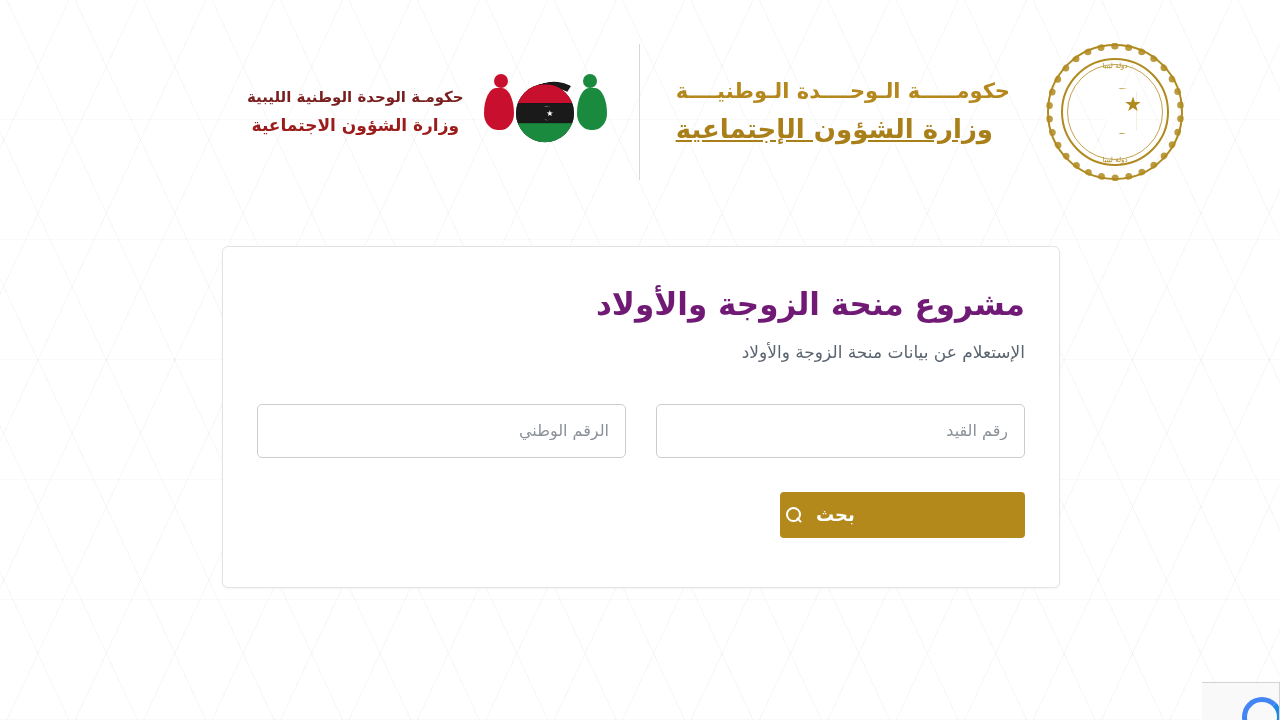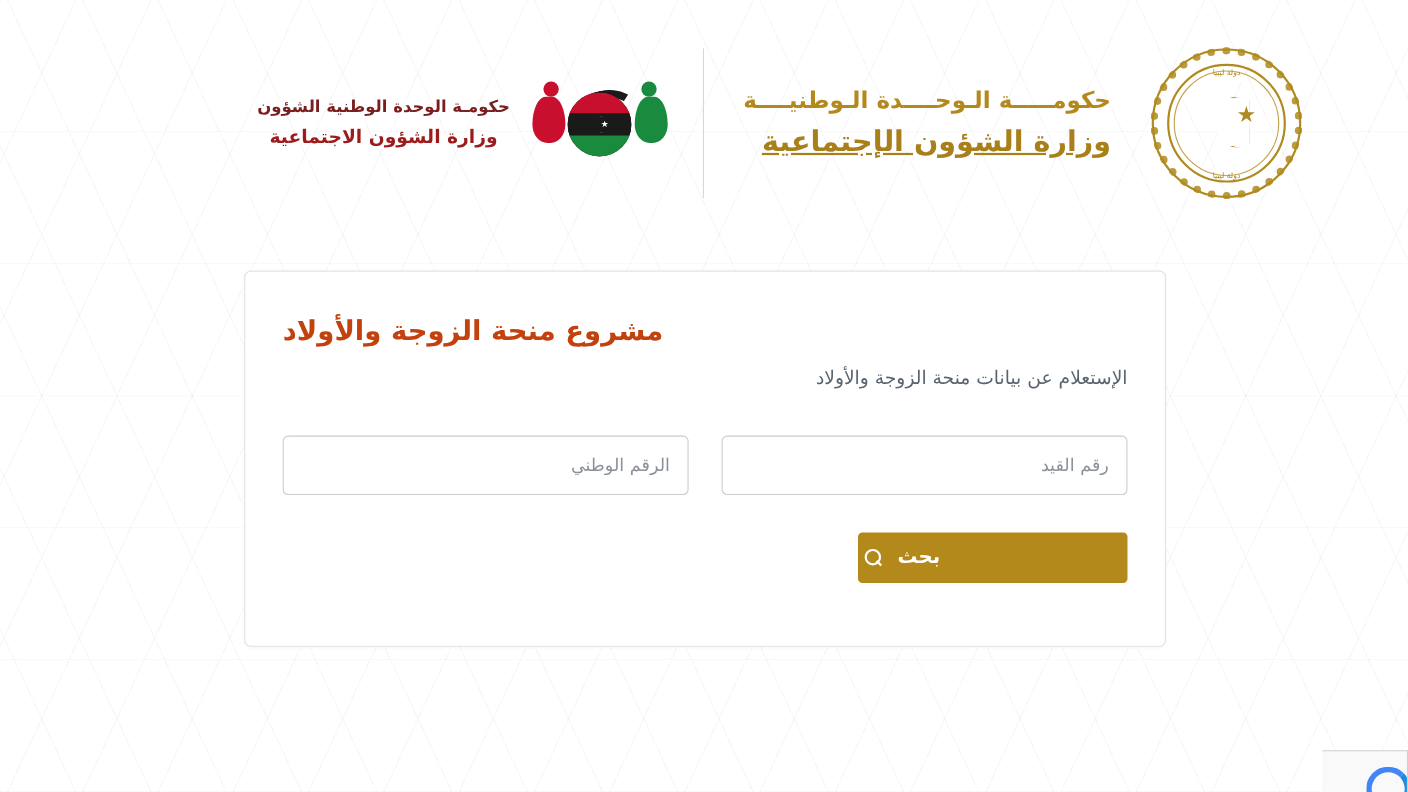--- a/index.html
+++ b/index.html
@@ -105,21 +105,21 @@
     font-size: 7px;
     letter-spacing: 1px;
     white-space: nowrap;
   }
   .emblem .arc-top { top: 20px; }
   .emblem .arc-bot { bottom: 18px; }
 
   
   .wordmark {
     flex: 0 0 auto;
-    text-align: right;
+    text-align: left;
     color: #b4881d;
     padding: 0 18px 0 10px;
     line-height: 1.35;
   }
   .wordmark .line1 {
     font-size: 21px;
     font-weight: bold;
     letter-spacing: 2px;
     color: #b4881d;
     white-space: nowrap;
@@ -223,23 +223,23 @@
     height: 342px;
     background: #ffffff;
     border: 1px solid #e3e3e3;
     border-radius: 6px;
     box-shadow: 0 1px 3px rgba(0,0,0,0.04);
     box-sizing: border-box;
     padding: 28px 34px 30px 34px;
   }
 
   .card-title {
-    text-align: left;
-    color: #c2410c;
-    font-size: 25px;
+    text-align: right;
+    color: #701a75;
+    font-size: 31px;
     font-weight: bold;
     margin: 8px 0 0 0;
     line-height: 1.4;
   }
 
   .card-sub {
     text-align: right;
     color: #5a6470;
     font-size: 17px;
     margin: 14px 0 0 0;
@@ -385,21 +385,21 @@
         <div class="flag">
           <div class="band-red"></div>
           <div class="band-black"></div>
           <div class="band-green"></div>
           <div class="fc"></div>
           <div class="fstar">★</div>
         </div>
       </div>
 
       <div class="ministry-ar">
-        <div class="l1">حكومـة الوحدة الوطنية الشؤون</div>
+        <div class="l1">حكومـة الوحدة الوطنية الليبية</div>
         <div class="l2">وزارة الشؤون الاجتماعية</div>
       </div>
 
     </div>
   </div>
 
   <div class="card">
     <h1 class="card-title">مشروع منحة الزوجة والأولاد</h1>
     <p class="card-sub">الإستعلام عن بيانات منحة الزوجة والأولاد</p>
 

